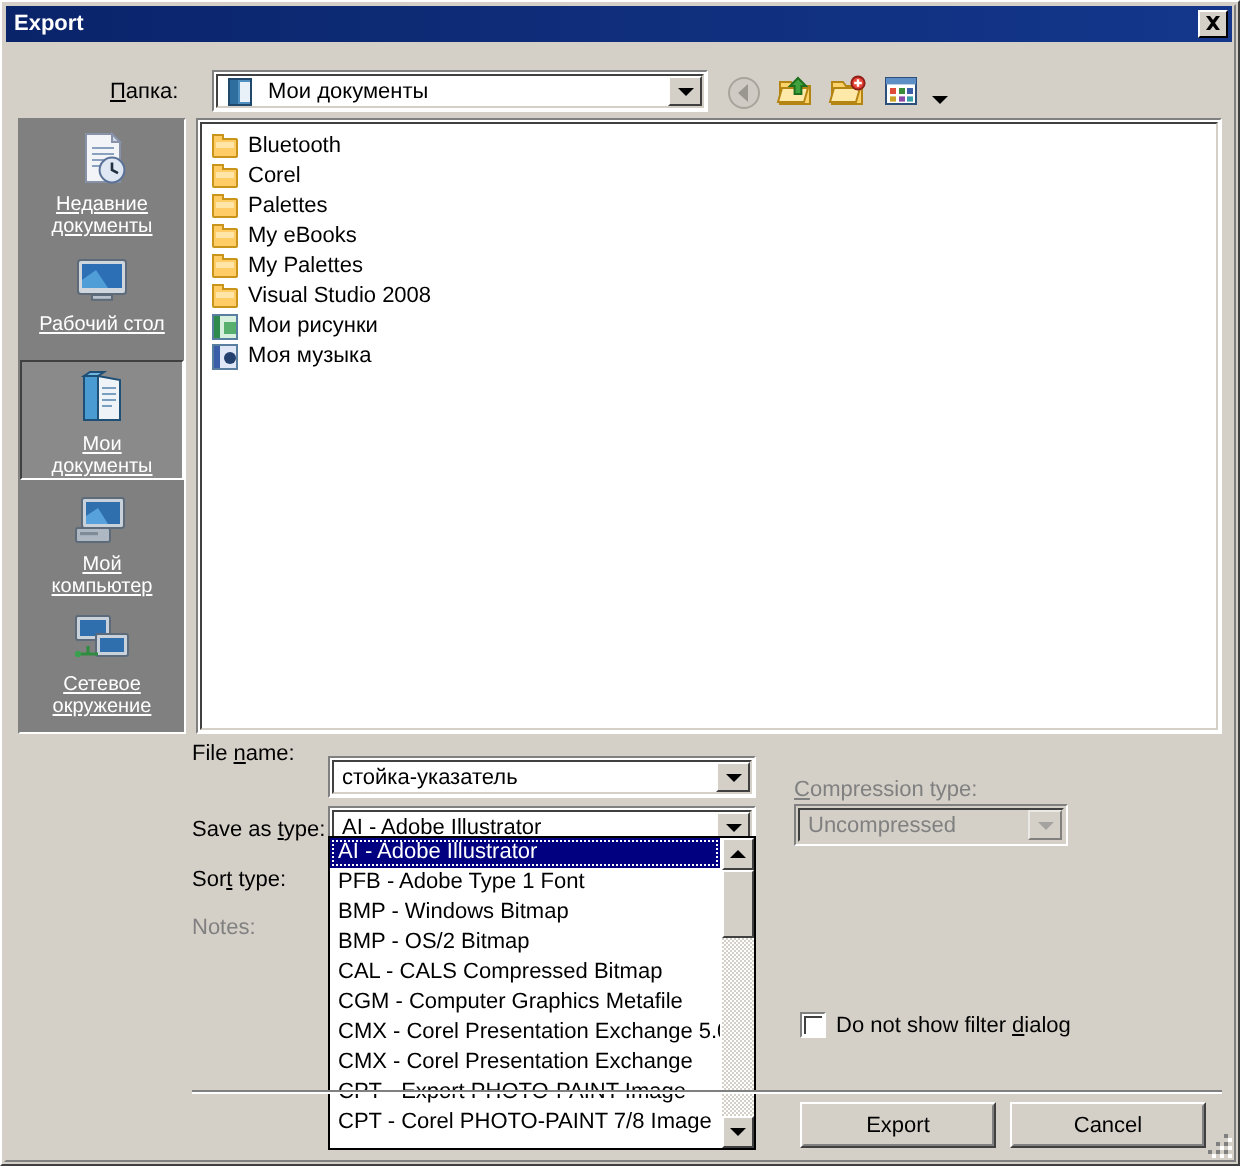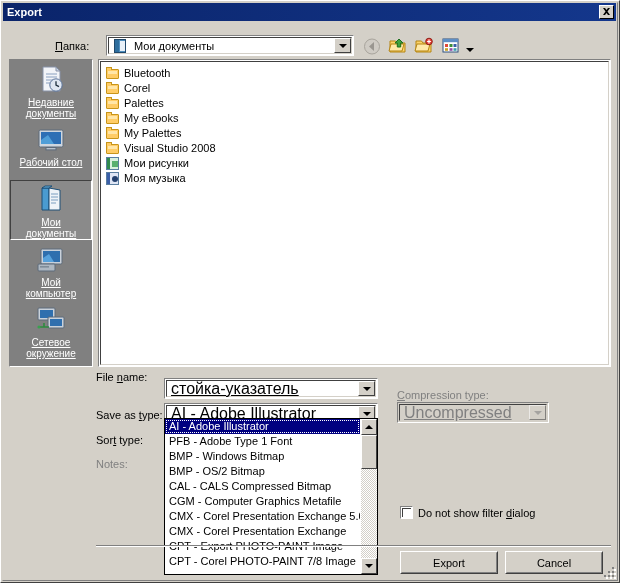--- a/index.html
+++ b/index.html
@@ -147,21 +147,21 @@
     position:absolute;height:21px;background:#fff;box-sizing:border-box;
     border-top:1px solid #808080;border-left:1px solid #808080;
     border-right:1px solid #fff;border-bottom:1px solid #fff;
   }
   .fld .fin{
     position:absolute;left:1px;top:1px;right:1px;bottom:1px;background:#fff;
     border-top:1px solid #404040;border-left:1px solid #404040;
     border-right:1px solid #d4d0c8;border-bottom:1px solid #d4d0c8;
     box-sizing:border-box;display:flex;align-items:center;
   }
-  .fld .fin .v{margin-left:4px;font-size:16px;text-decoration:underline;}
+  .fld .fin .v{margin-left:4px;font-size:11px;}
   .fld.dis{background:#d4d0c8;}
   .fld.dis .fin{background:#d4d0c8;}
   .fld.dis .fin .v{color:#808080;}
   
   .ddlist{
     position:absolute;left:163px;top:417px;width:214px;height:157px;
     background:#fff;box-sizing:border-box;
     border:1px solid #000;
     overflow:hidden;
   }
@@ -451,21 +451,21 @@
         <span class="tri-down"></span>
       </div>
   </div>
 
   <div class="lbl" style="left:95px;top:433px;text-align:right;"><span>Sor</span><u>t</u><span> type:</span></div>
 
   <div class="lbl dis" style="left:95px;top:457px;">Notes:</div>
 
   <div class="lbl dis" style="left:396px;top:388px;"><u>C</u><span>ompression type:</span></div>
 
-  <div class="fld dis" style="left:396px;top:401px;width:152px;">
+  <div class="fld dis" style="left:396px;top:401px;width:137px;">
     <div class="fin">
         <span class="v">Uncompressed</span>
       </div>
     <div class="combo-arrow dis">
         <span class="tri-down dis"></span>
       </div>
   </div>
 
   <div class="cbrow">
     <span class="cbox"></span>

